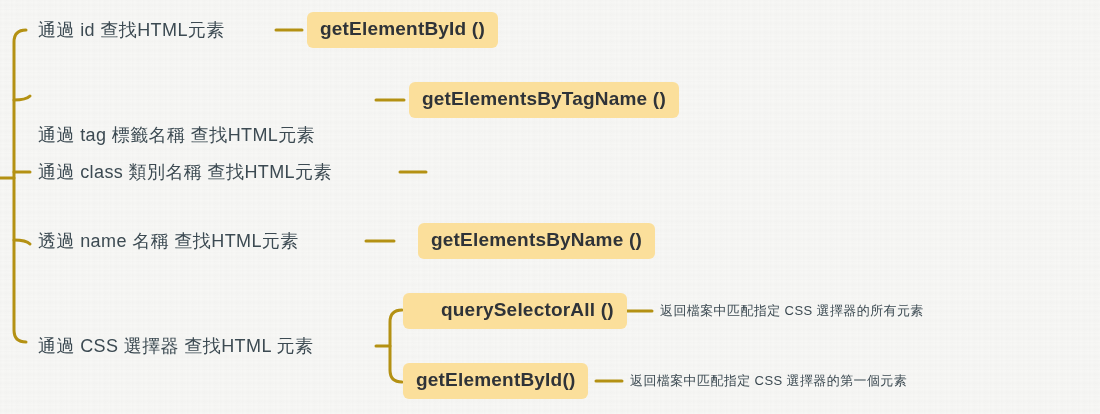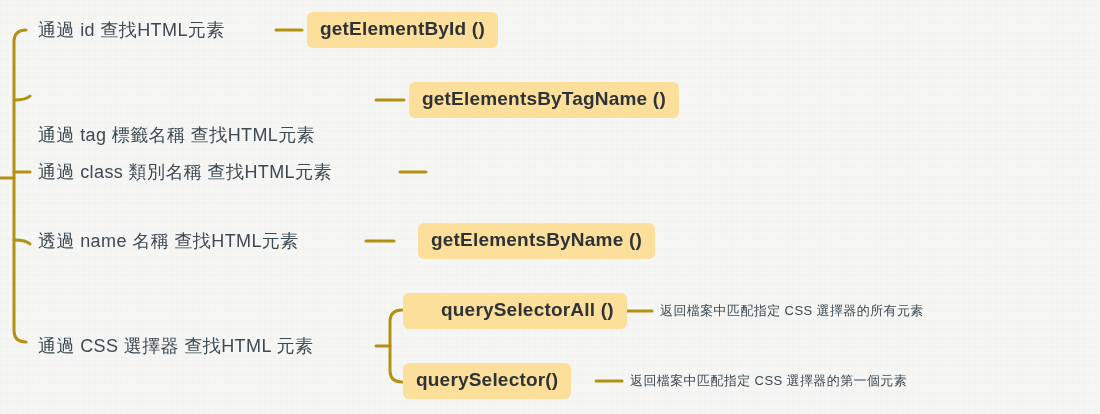--- a/index.html
+++ b/index.html
@@ -124,16 +124,16 @@
   <div class="branch-label" style="left:38px; top:172px;">通過 class 類別名稱 查找HTML元素</div>
 
   <div class="branch-label" style="left:38px; top:241px;">透過 name 名稱 查找HTML元素</div>
   <div class="badge" style="left:418px; top:241px;">getElementsByName ()</div>
 
   <div class="branch-label" style="left:38px; top:346px;">通過 CSS 選擇器 查找HTML 元素</div>
 
   <div class="badge" style="left:403px; top:311px;padding-left:38px;">querySelectorAll ()</div>
   <div class="desc" style="left:660px; top:311px;">返回檔案中匹配指定 CSS 選擇器的所有元素</div>
 
-  <div class="badge" style="left:403px; top:381px;">querySelector()</div>
+  <div class="badge" style="left:403px; top:381px;">getElementById()</div>
   <div class="desc" style="left:630px; top:381px;">返回檔案中匹配指定 CSS 選擇器的第一個元素</div>
 
 </div>
 
 </body></html>

